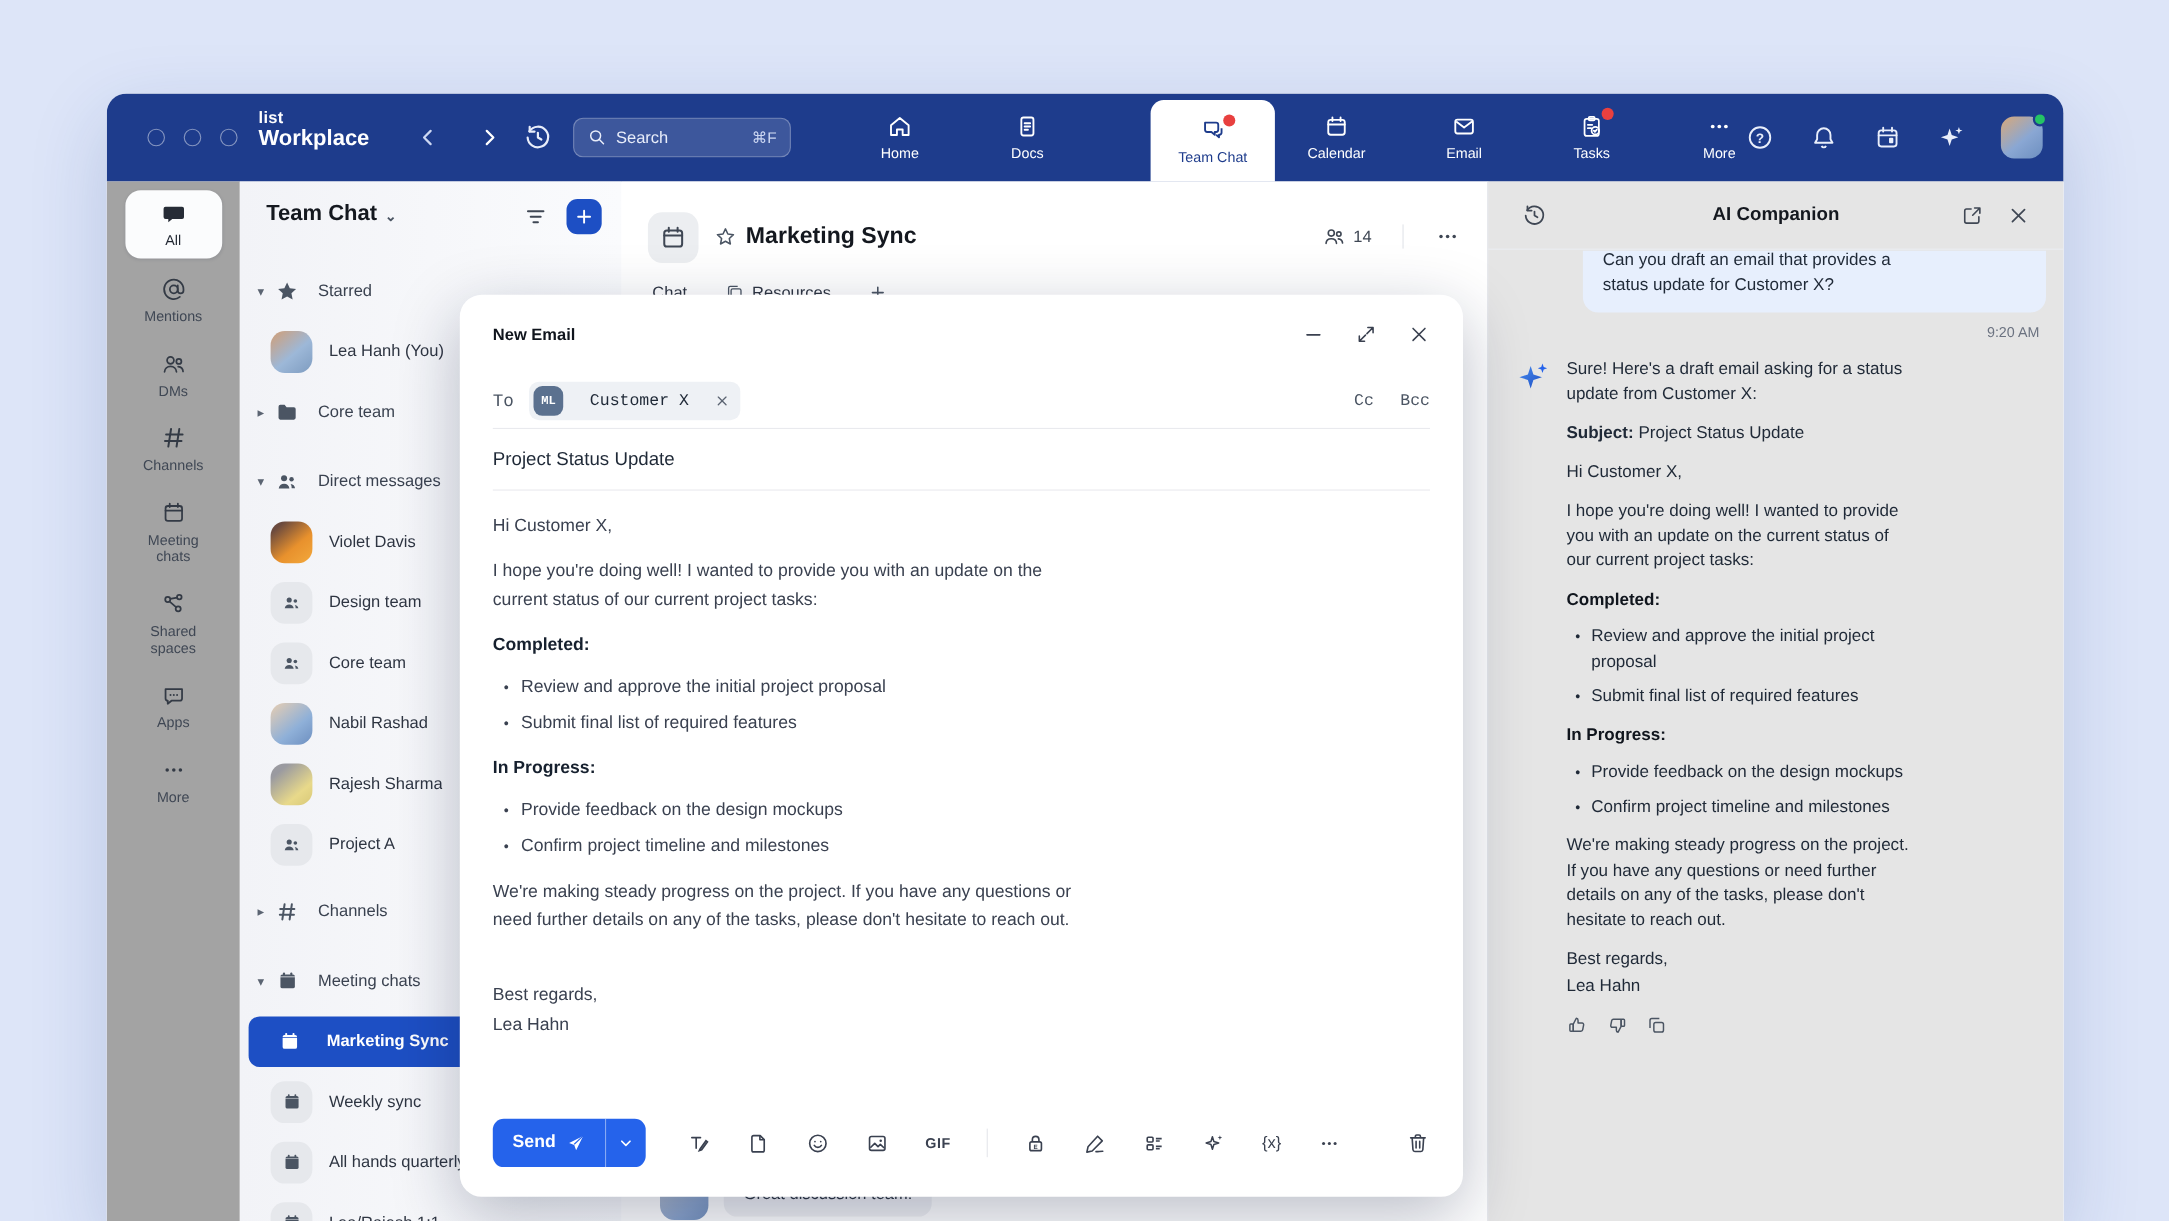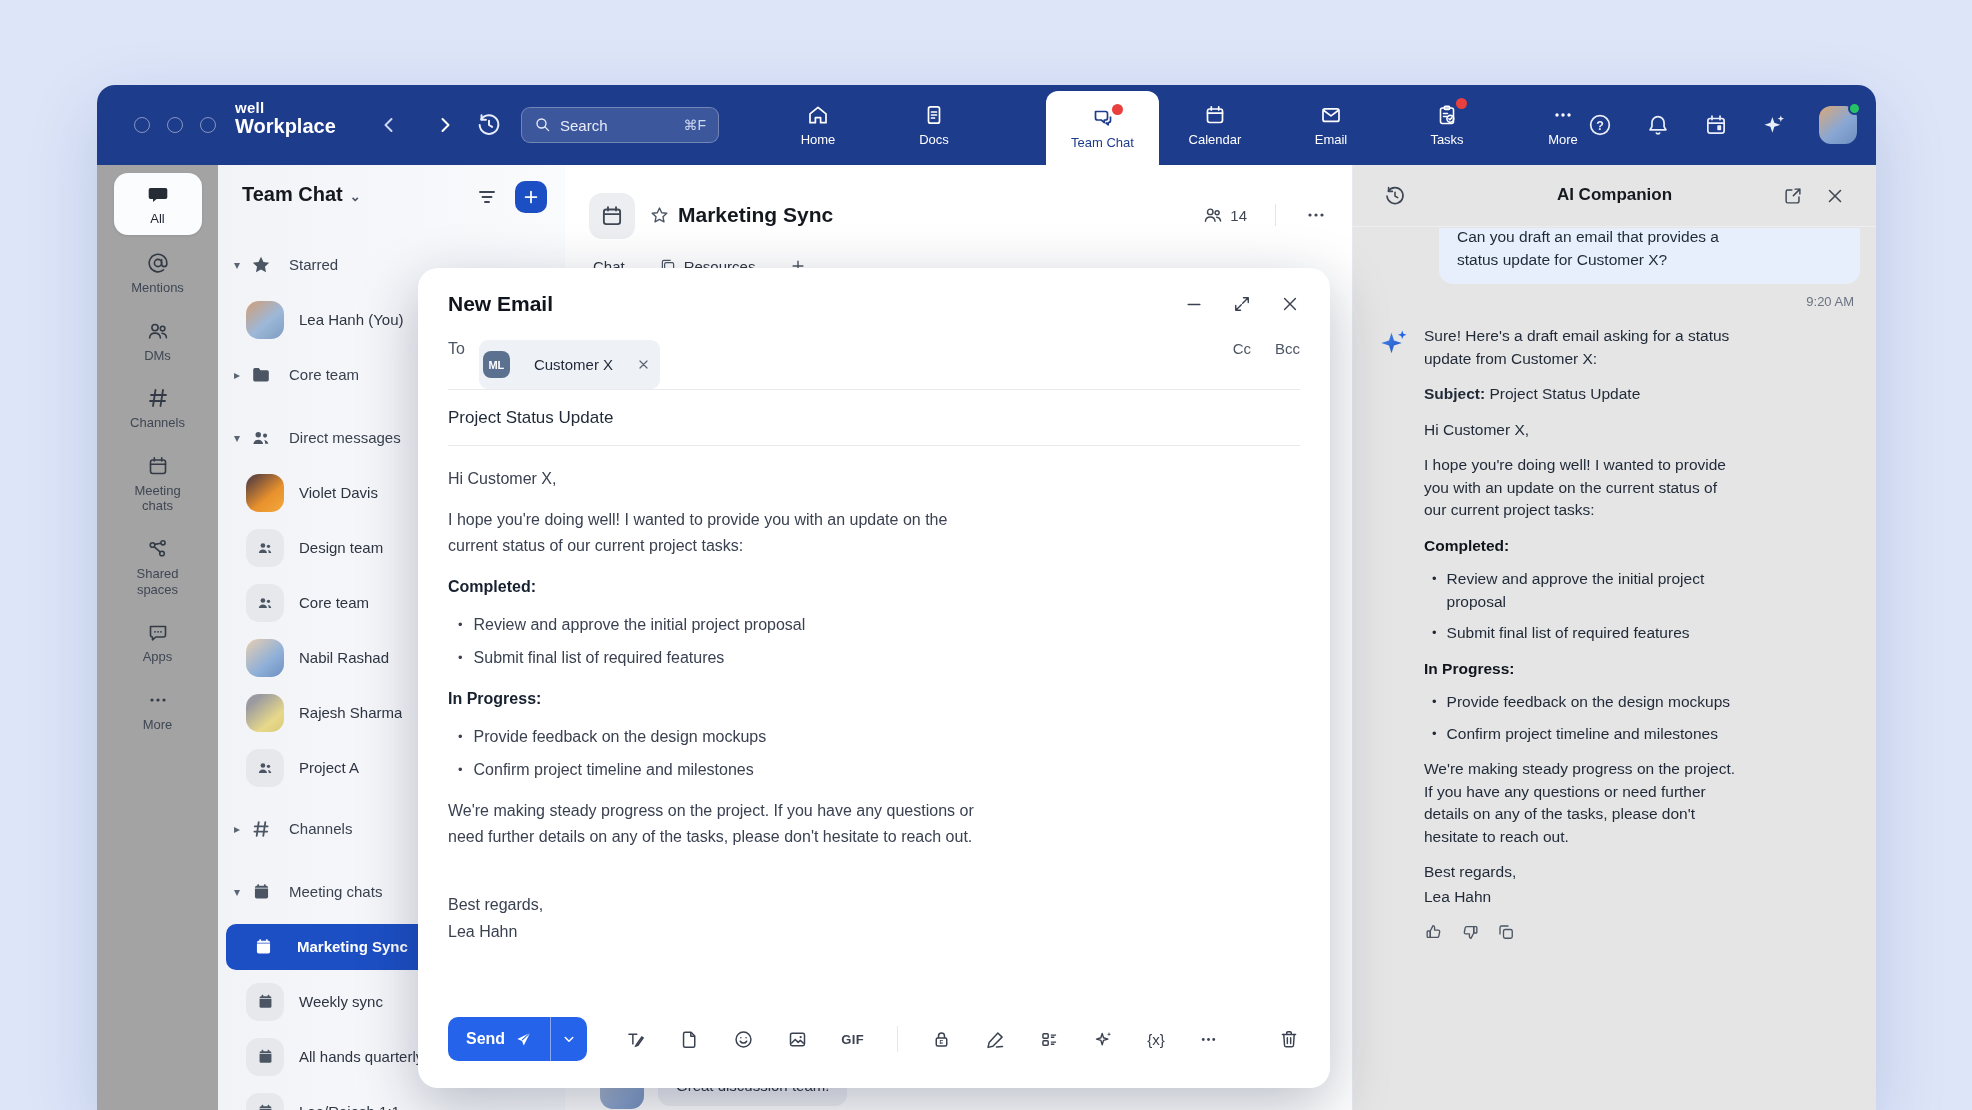--- a/index.html
+++ b/index.html
@@ -121,24 +121,24 @@
   .ai-li { display:flex; gap:10px; margin:0 0 9px 8px; white-space:pre-line; }
   .ai-li::before { content:"•"; font-size:13px; line-height:22.5px; color:#1f2937; }
   .ai-sig { margin-bottom:2px !important; }
   .ai-feedback { display:flex; gap:16px; margin-top:14px; color:#4b5563; }
   .fbicon { width:20px; height:20px; cursor:pointer; }
 
   
   .modal { position:absolute; left:321px; top:183px; width:912px; height:820px; background:#fff;
     border-radius:20px; box-shadow:0 18px 60px rgba(15,25,60,.28); z-index:40; padding:0 30px; }
   .em-head { height:72px; display:flex; align-items:center; }
-  .em-title { font-size:21px; font-weight:700; color:#10151d; }
+  .em-title { font-size:15px; font-weight:700; color:#10151d; }
   .em-ctrls { margin-left:auto; display:flex; align-items:center; gap:28px; color:#3a4150; }
   .emc { width:20px; height:20px; cursor:pointer; }
-  .em-to { height:50px; display:flex; border-bottom:1px solid #e9eaee; gap:14px; }
+  .em-to { height:50px; display:flex; align-items:center; border-bottom:1px solid #e9eaee; gap:14px;font-family:Liberation Mono, monospace; }
   .em-to-label { font-size:16px; color:#4b5563; }
   .chip { display:flex; align-items:center; gap:24px; background:#eef1f5; border-radius:9px; padding:4px 10px 4px 4px; cursor:default; }
   .chip-av { width:27px; height:27px; border-radius:8px; background:#5b718f; color:#fff; font-size:11px;
     font-weight:700; display:flex; align-items:center; justify-content:center; }
   .chip-name { font-size:15px; color:#1f2937; }
   .chip-x { width:13px; height:13px; color:#5b6472; cursor:pointer; }
   .em-ccbcc { margin-left:auto; display:flex; gap:24px; font-size:15px; color:#4b5563; }
   .em-ccbcc span { cursor:pointer; }
   .em-subject { height:56px; display:flex; align-items:center; font-size:17px; font-weight:500; color:#1f2937;
     border-bottom:1px solid #e9eaee; cursor:text; }
@@ -166,21 +166,21 @@
 
 <div class="window">
 
   <div class="topbar">
     <div class="lights">
       <div class="light"></div>
       <div class="light"></div>
       <div class="light"></div>
     </div>
     <div class="logo">
-      <div class="l1">well</div>
+      <div class="l1">list</div>
       <div class="l2">Workplace</div>
     </div>
     <div class="nav-arrow" style="left:280px;">
       <svg class="ic" viewBox="0 0 24 24" width="24" height="24" fill="none" stroke="currentColor" stroke-width="2" stroke-linecap="round" stroke-linejoin="round">
           <path d="M14.5 6 8.5 12l6 6"></path>
         </svg>
     </div>
     <div class="nav-arrow" style="left:336px; color:#fff;">
       <svg class="ic" viewBox="0 0 24 24" width="24" height="24" fill="none" stroke="currentColor" stroke-width="2" stroke-linecap="round" stroke-linejoin="round">
           <path d="m9.5 6 6 6-6 6"></path>

